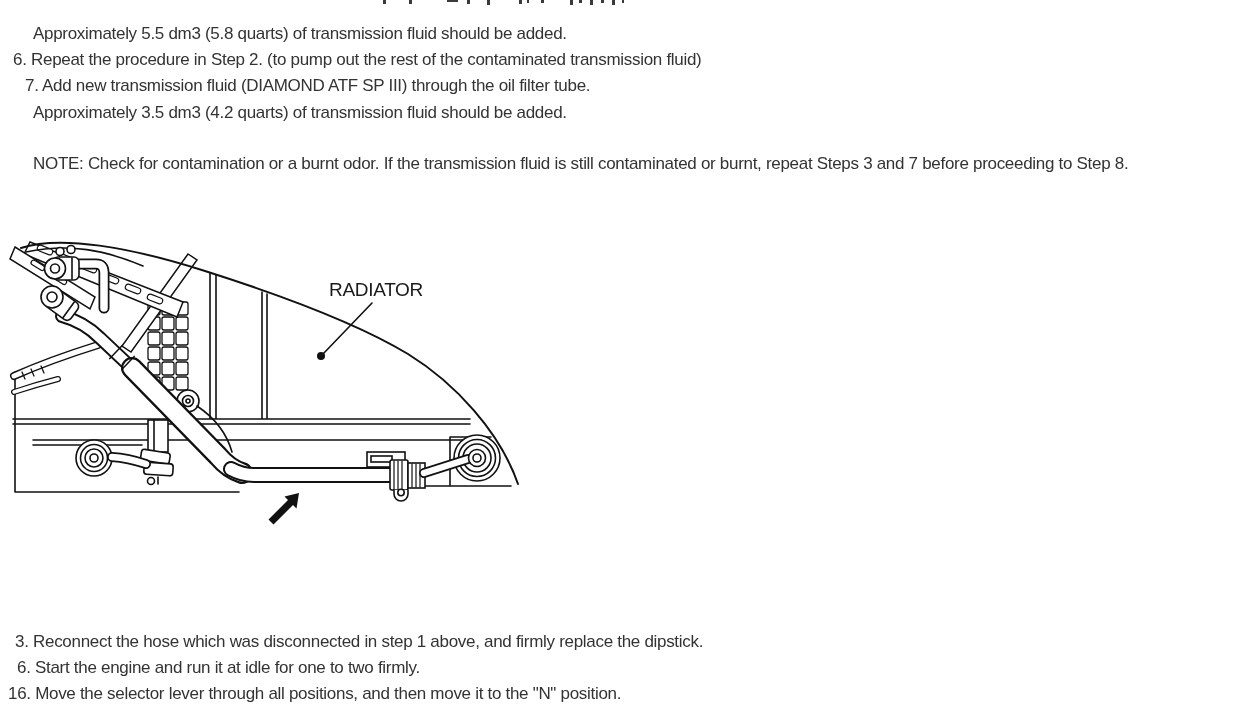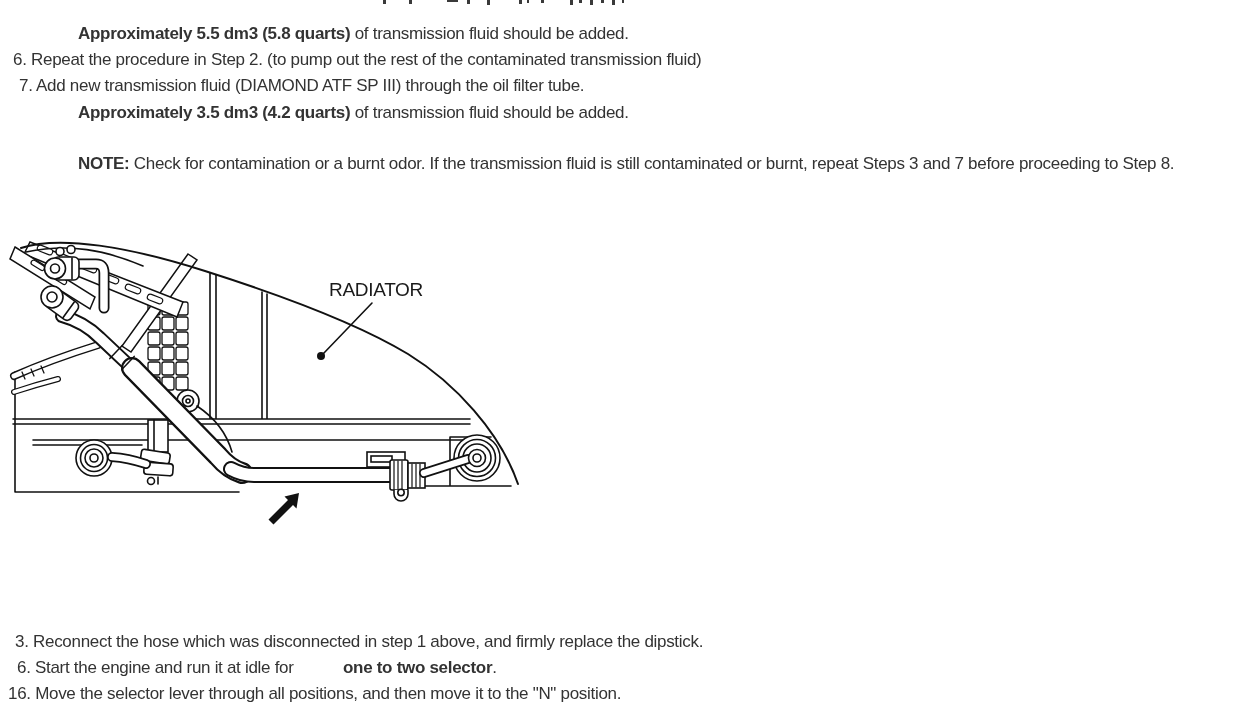--- a/index.html
+++ b/index.html
@@ -11,21 +11,21 @@
     font-family:"Liberation Sans", sans-serif;
   }
   .line {
     position:absolute;
     white-space:nowrap;
     font-size:17px;
     line-height:22px;
     letter-spacing:-0.3px;
     color:#333333;
   }
-  .line b { font-weight:bold;margin-left:45px; }
+  .line b { font-weight:normal; }
   .remnant { position:absolute; left:0; top:0; width:1238px; height:6px; }
   .remnant i { position:absolute; top:0; background:#3a3a3a; display:block; }
   .fig { position:absolute; left:0; top:228px; }
 </style>
 </head>
 <body>
 
 <div class="remnant">
   <i style="left:383px;width:3px;height:4px"></i>
   <i style="left:409px;width:3px;height:4px"></i>
@@ -40,21 +40,21 @@
   <i style="left:590px;width:3px;height:5px"></i>
   <i style="left:601px;width:3px;height:3px"></i>
   <i style="left:612px;width:3px;height:5px"></i>
   <i style="left:622px;width:2px;height:3px"></i>
 </div>
 
 <p class="line" style="left:33px;top:6px"><b>Approximately 5.5 dm3 (5.8 quarts)</b><span> of transmission fluid should be added.</span></p>
 
 <p class="line" style="left:13px;top:32px"><span>6. Repeat the procedure in Step 2. (to pump out the rest of the contaminated transmission fluid)</span></p>
 
-<p class="line" style="left:19px;top:58px"><span>7. Add new transmission fluid (DIAMOND ATF SP III) through the oil filter tube.</span></p>
+<p class="line" style="left:25px;top:58px"><span>7. Add new transmission fluid (DIAMOND ATF SP III) through the oil filter tube.</span></p>
 
 <p class="line" style="left:33px;top:85px"><b>Approximately 3.5 dm3 (4.2 quarts)</b><span> of transmission fluid should be added.</span></p>
 
 <p class="line" style="left:33px;top:136px"><b>NOTE:</b><span> Check for contamination or a burnt odor. If the transmission fluid is still contaminated or burnt, repeat Steps 3 and 7 before proceeding to Step 8.</span></p>
 
 <svg class="fig" width="560" height="310" viewBox="0 228 560 310" fill="none" stroke="#111" stroke-width="1.6" stroke-linecap="round">
 
   <g fill="#fff" stroke-width="1.3">
     <rect x="148" y="302" width="12" height="13" rx="2"></rect>
       <rect x="162" y="302" width="12" height="13" rx="2"></rect>
@@ -192,15 +192,15 @@
 
   <line x1="372" y1="303" x2="323" y2="354"></line>
   <circle cx="321" cy="356" r="4" fill="#111" stroke="none"></circle>
   <text x="329" y="296" fill="#1a1a1a" stroke="none" style="font-family:'Liberation Sans',sans-serif;font-size:19px;letter-spacing:-0.3px">RADIATOR</text>
 
   <polygon stroke="none" fill="#111" points="299,493 296.5,508.5 293,505 273.5,524.5 268.5,519.5 288,500 284.5,496.5"></polygon>
 </svg>
 
 <p class="line" style="left:15px;top:614px"><span>3. Reconnect the hose which was disconnected in step 1 above, and firmly replace the dipstick.</span></p>
 
-<p class="line" style="left:17px;top:640px"><span>6. Start the engine and run it at idle for </span><b>one to two selector</b><span>.</span></p>
+<p class="line" style="left:17px;top:640px"><span>6. Start the engine and run it at idle for </span><b>one to two firmly</b><span>.</span></p>
 
 <p class="line" style="left:8px;top:666px"><span>16. Move the selector lever through all positions, and then move it to the "N" position.</span></p>
 
 </body></html>

